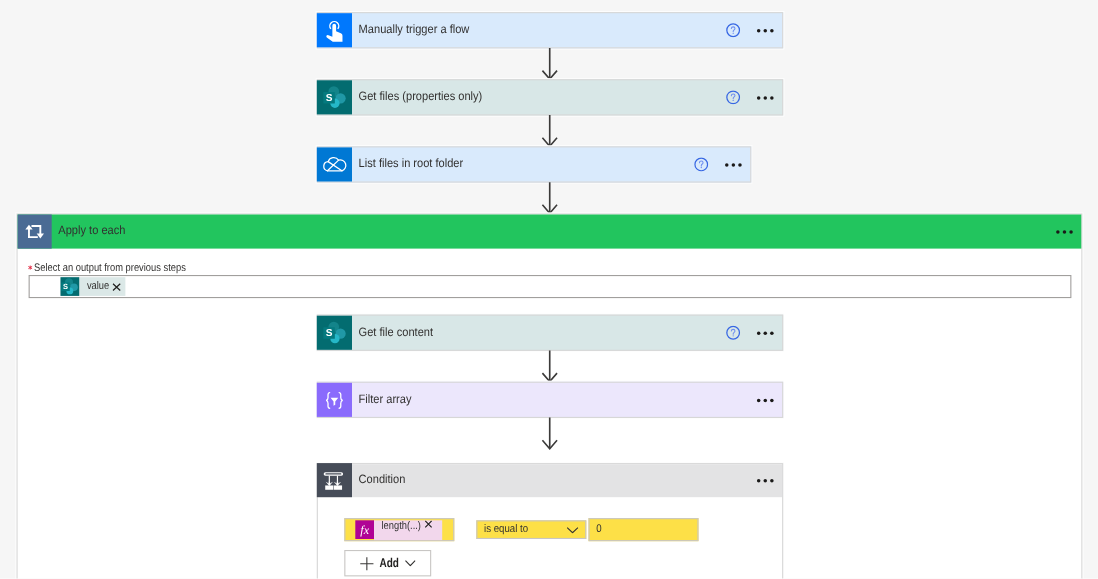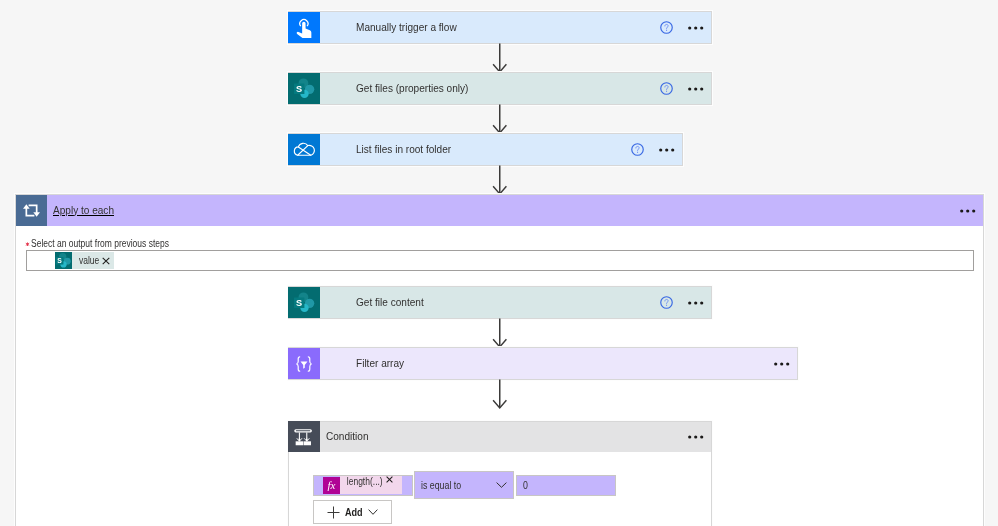--- a/index.html
+++ b/index.html
@@ -3,47 +3,47 @@
 <meta charset="utf-8">
 <title>Flow designer</title>
 <style>
   html,body{margin:0;padding:0;}
   body{width:998px;height:526px;background:#f6f6f6;overflow:hidden;
        font-family:"Liberation Sans","DejaVu Sans",sans-serif;
        -webkit-font-smoothing:antialiased;}
   .canvas{position:relative;width:998px;height:526px;}
   
   .card{position:absolute;box-sizing:border-box;display:flex;align-items:center;
-        border:1px solid #d7d7d7;height:33px;box-shadow:0 0 0 1px #fdfdfd;gap:30px;}
+        border:1px solid #d7d7d7;height:33px;box-shadow:0 0 0 1px #fdfdfd;}
   .card .chip{width:32px;height:31px;flex:0 0 32px;margin-left:-1px;display:flex;align-items:center;justify-content:center;}
   .card .title{font-size:11px;line-height:11px;color:#323130;margin-left:6px;margin-top:-0.5px;white-space:nowrap;transform:scaleX(0.915);transform-origin:left center;}
   .card .actions{margin-left:auto;display:flex;align-items:center;}
   .help{width:13px;height:13px;display:flex;align-items:center;margin-right:15px;}
   .dots{width:16px;height:14px;display:flex;align-items:center;margin-right:7px;}
   
   .arrow{position:absolute;}
   
   .scope{position:absolute;box-sizing:border-box;background:#ffffff;border:1px solid #d7d7d7;box-shadow:0 0 0 1px #fdfdfd;}
-  .scope-head{display:flex;align-items:center;height:31px;background:#c4b5fd;text-decoration:underline;}
+  .scope-head{display:flex;align-items:center;height:31px;background:#22c55e;}
   .scope-head .chip{width:31px;height:31px;flex:0 0 31px;display:flex;align-items:center;justify-content:center;}
   .scope-head .title{font-size:11px;line-height:11px;color:#323130;margin-left:6px;margin-top:-1px;white-space:nowrap;transform:scaleX(0.915);transform-origin:left center;}
   .scope-head .actions{margin-left:auto;}
   .req{position:absolute;left:0px;top:2px;display:block;line-height:0;}
   .fieldlabel{position:absolute;left:5.5px;top:-2px;font-size:10px;line-height:14px;color:#323130;white-space:nowrap;display:inline-block;transform:scaleX(0.85);transform-origin:left center;}
   .tokenbox{box-sizing:border-box;border:1px solid #a19f9d;background:#fff;display:flex;align-items:center;padding-left:20px;}
   .token{display:flex;align-items:center;background:#dbe8e7;height:18px;}
   .token .tlabel{font-size:10px;color:#323130;margin:0 0 0 7px;white-space:nowrap;display:inline-block;transform:scaleX(0.85);transform-origin:left center;width:20.5px;}
   .token .tx{display:flex;align-items:center;margin-left:2px;padding-right:4px;}
   
   .cond{position:absolute;box-sizing:border-box;background:#fff;border:1px solid #d7d7d7;box-shadow:0 0 0 1px #fdfdfd;}
   .cond-head{display:flex;align-items:center;height:30px;background:#e3e3e4;}
   .cond-head .chip{width:31px;height:31px;margin-top:-1px;margin-left:-1px;flex:0 0 32px;display:flex;align-items:center;justify-content:center;}
   .cond-head .title{font-size:11px;line-height:11px;color:#323130;margin-left:6px;margin-top:-1px;white-space:nowrap;transform:scaleX(0.915);transform-origin:left center;}
   .cond-head .actions{margin-left:auto;}
-  .inp{box-sizing:border-box;border:1px solid #c8c6c4;background:#c4b5fd;height:22px;display:flex;align-items:center;}
+  .inp{box-sizing:border-box;border:1px solid #c8c6c4;background:#fde047;height:22px;display:flex;align-items:center;}
   .addbtn{box-sizing:border-box;border:1px solid #c8c6c4;background:#fff;height:23px;display:flex;align-items:center;justify-content:center;}
   .addlabel{font-size:11.5px;font-weight:bold;color:#201f1e;margin-left:5px;white-space:nowrap;display:inline-block;transform:scaleX(0.79);transform-origin:left center;}
   .plus{display:flex;align-items:center;}
   .chev{display:flex;align-items:center;margin-right:6px;}
   .selval{font-size:10px;color:#323130;margin-left:6px;white-space:nowrap;display:inline-block;transform:scaleX(0.88);transform-origin:left center;}
   .valtext{font-size:10px;color:#323130;margin-left:6px;white-space:nowrap;display:inline-block;transform:scaleX(0.88);transform-origin:left center;}
   .fxchip{width:17px;height:17px;margin-left:9px;display:flex;align-items:center;justify-content:center;background:#b00395;}
   .exprtoken{display:flex;align-items:flex-start;background:#f2d7ec;height:18px;}
   .etext{font-size:10px;color:#323130;padding:0 0 0 8px;white-space:nowrap;display:inline-block;transform:scaleX(0.85);transform-origin:left center;}
   .ex{display:flex;align-items:center;margin-left:-4px;padding-right:9px;}
@@ -238,21 +238,21 @@
       </div>
     </div>
 
     <div class="arrow" style="left:476px;top:123px;">
       <svg width="16" height="31" viewBox="0 0 16 31">
           <path d="M7.75 0.6 V28.6" fill="none" stroke="#3b3a39" stroke-width="1.5"></path>
           <path d="M1.1 21.2 L7.75 28.9 L14.4 21.2" fill="none" stroke="#3b3a39" stroke-width="1.45" stroke-linecap="butt" stroke-linejoin="miter"></path>
         </svg>
     </div>
 
-    <div class="card" style="left:272px;top:152px;width:510px;background:#ece7fc;">
+    <div class="card" style="left:272px;top:152px;width:424px;background:#ece7fc;">
       <div class="chip" style="background:#8a6bfc;">
           <svg width="22" height="22" viewBox="0 0 24 24" aria-hidden="true">
             <g fill="none" stroke="#fff" stroke-width="1.3" stroke-linecap="round">
               <path d="M7.3 4.2 C5.2 4.2 5.7 7.1 5.7 9.0 C5.7 10.7 5.0 11.7 3.8 12.0 C5.0 12.3 5.7 13.3 5.7 15.0 C5.7 16.9 5.2 19.8 7.3 19.8"></path>
               <path d="M16.7 4.2 C18.8 4.2 18.3 7.1 18.3 9.0 C18.3 10.7 19.0 11.7 20.2 12.0 C19.0 12.3 18.3 13.3 18.3 15.0 C18.3 16.9 18.8 19.8 16.7 19.8"></path>
             </g>
             <path d="M8.2 9.3 H15.8 L12.85 13.0 V16.2 L11.15 17.2 V13.0 Z" fill="#fff"></path>
           </svg>
         </div>
       <div class="title">Filter array</div>
@@ -310,21 +310,21 @@
             </span>
           <span class="exprtoken">
             <span class="etext">length(...)</span>
             <span class="ex">
                 <svg width="7" height="7" viewBox="0 0 7 7" aria-hidden="true">
                   <path d="M0.6 0.6 L6.4 6.4 M6.4 0.6 L0.6 6.4" stroke="#201f1e" stroke-width="1.05"></path>
                 </svg>
               </span>
           </span>
         </div>
-        <div class="inp" style="width:100px;height:28px;margin-left:1px;justify-content:space-between;">
+        <div class="inp" style="width:100px;height:17px;margin-left:20px;justify-content:space-between;">
           <span class="selval">is equal to</span>
           <span class="chev">
             <svg width="11" height="6" viewBox="0 0 11 6">
                 <path d="M0.6 0.6 L5.5 5.3 L10.4 0.6" fill="none" stroke="#323130" stroke-width="1.0"></path>
               </svg>
           </span>
         </div>
         <div class="inp" style="width:100px;height:21px;margin-left:2px;">
           <span class="valtext">0</span>
         </div>

